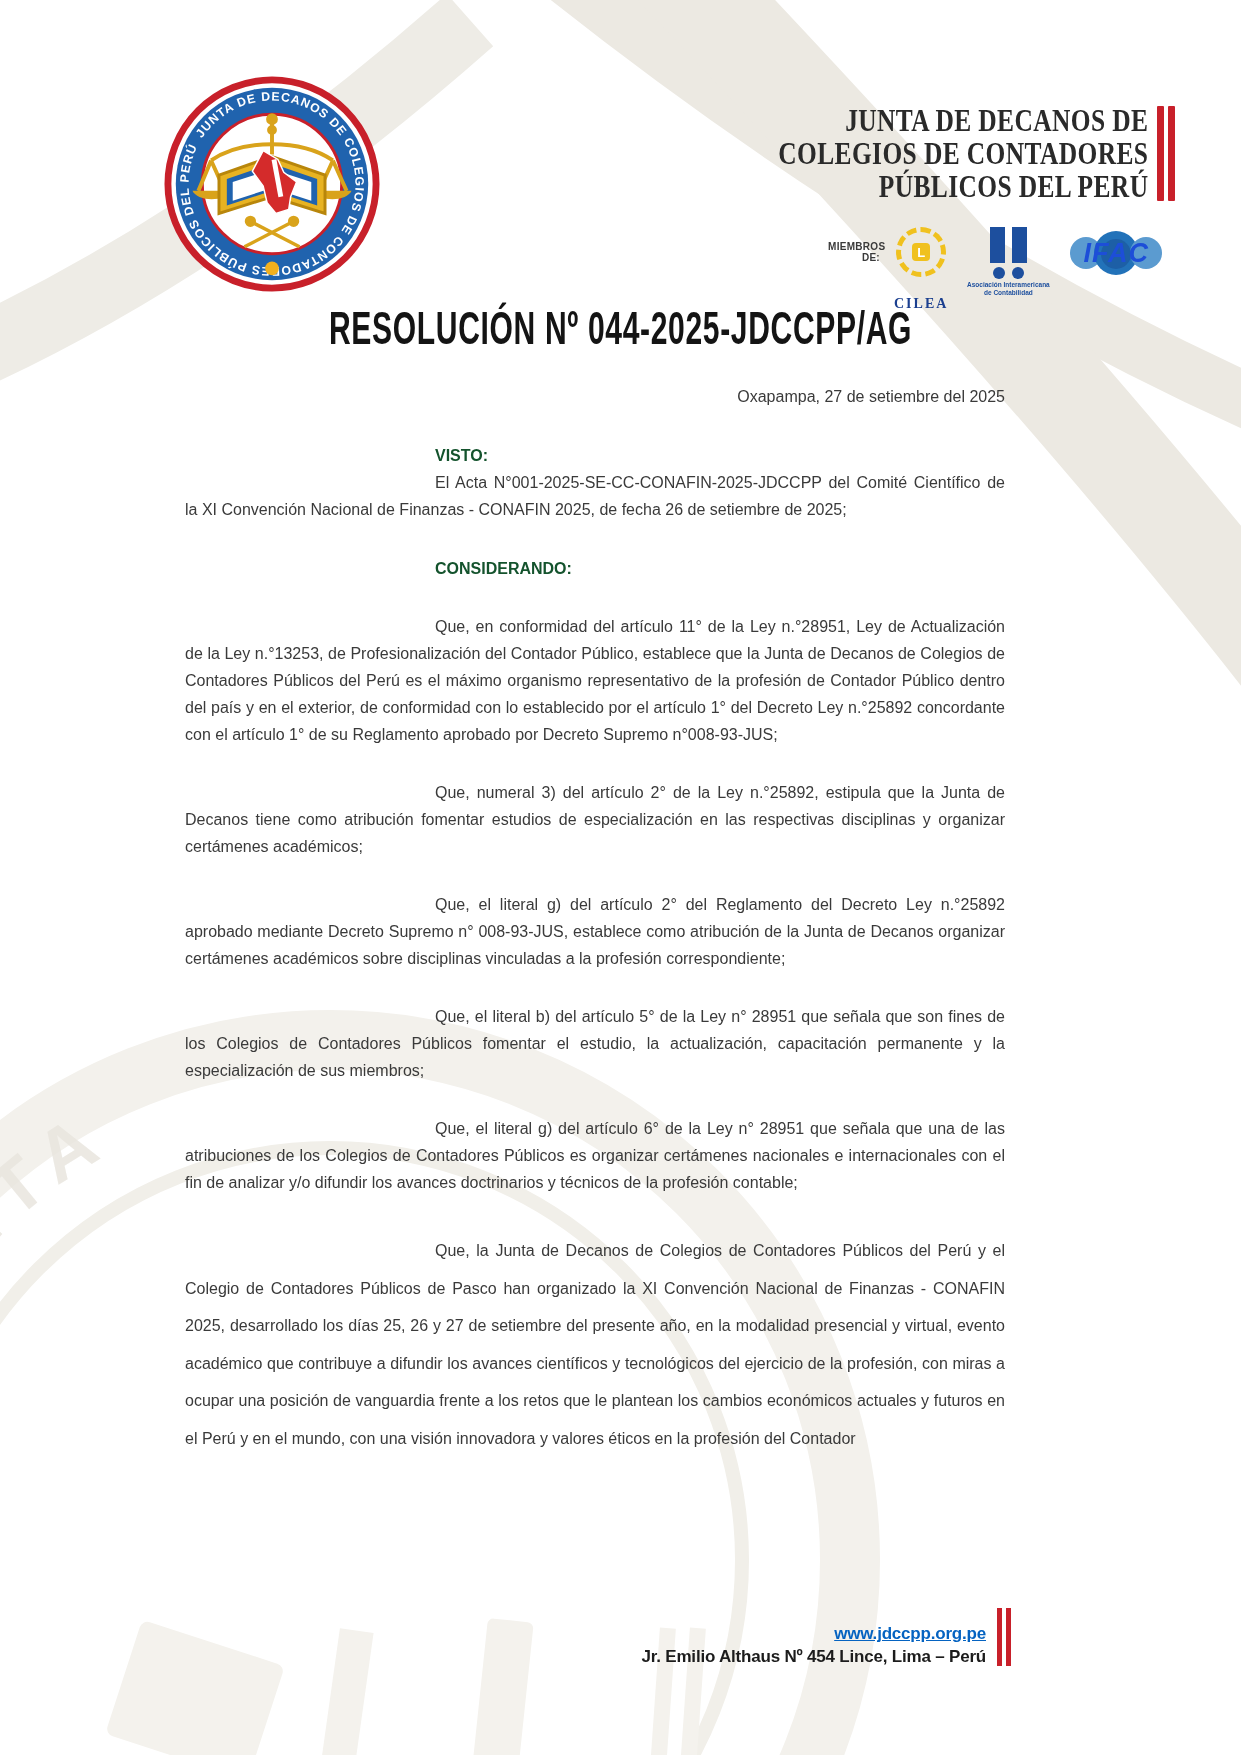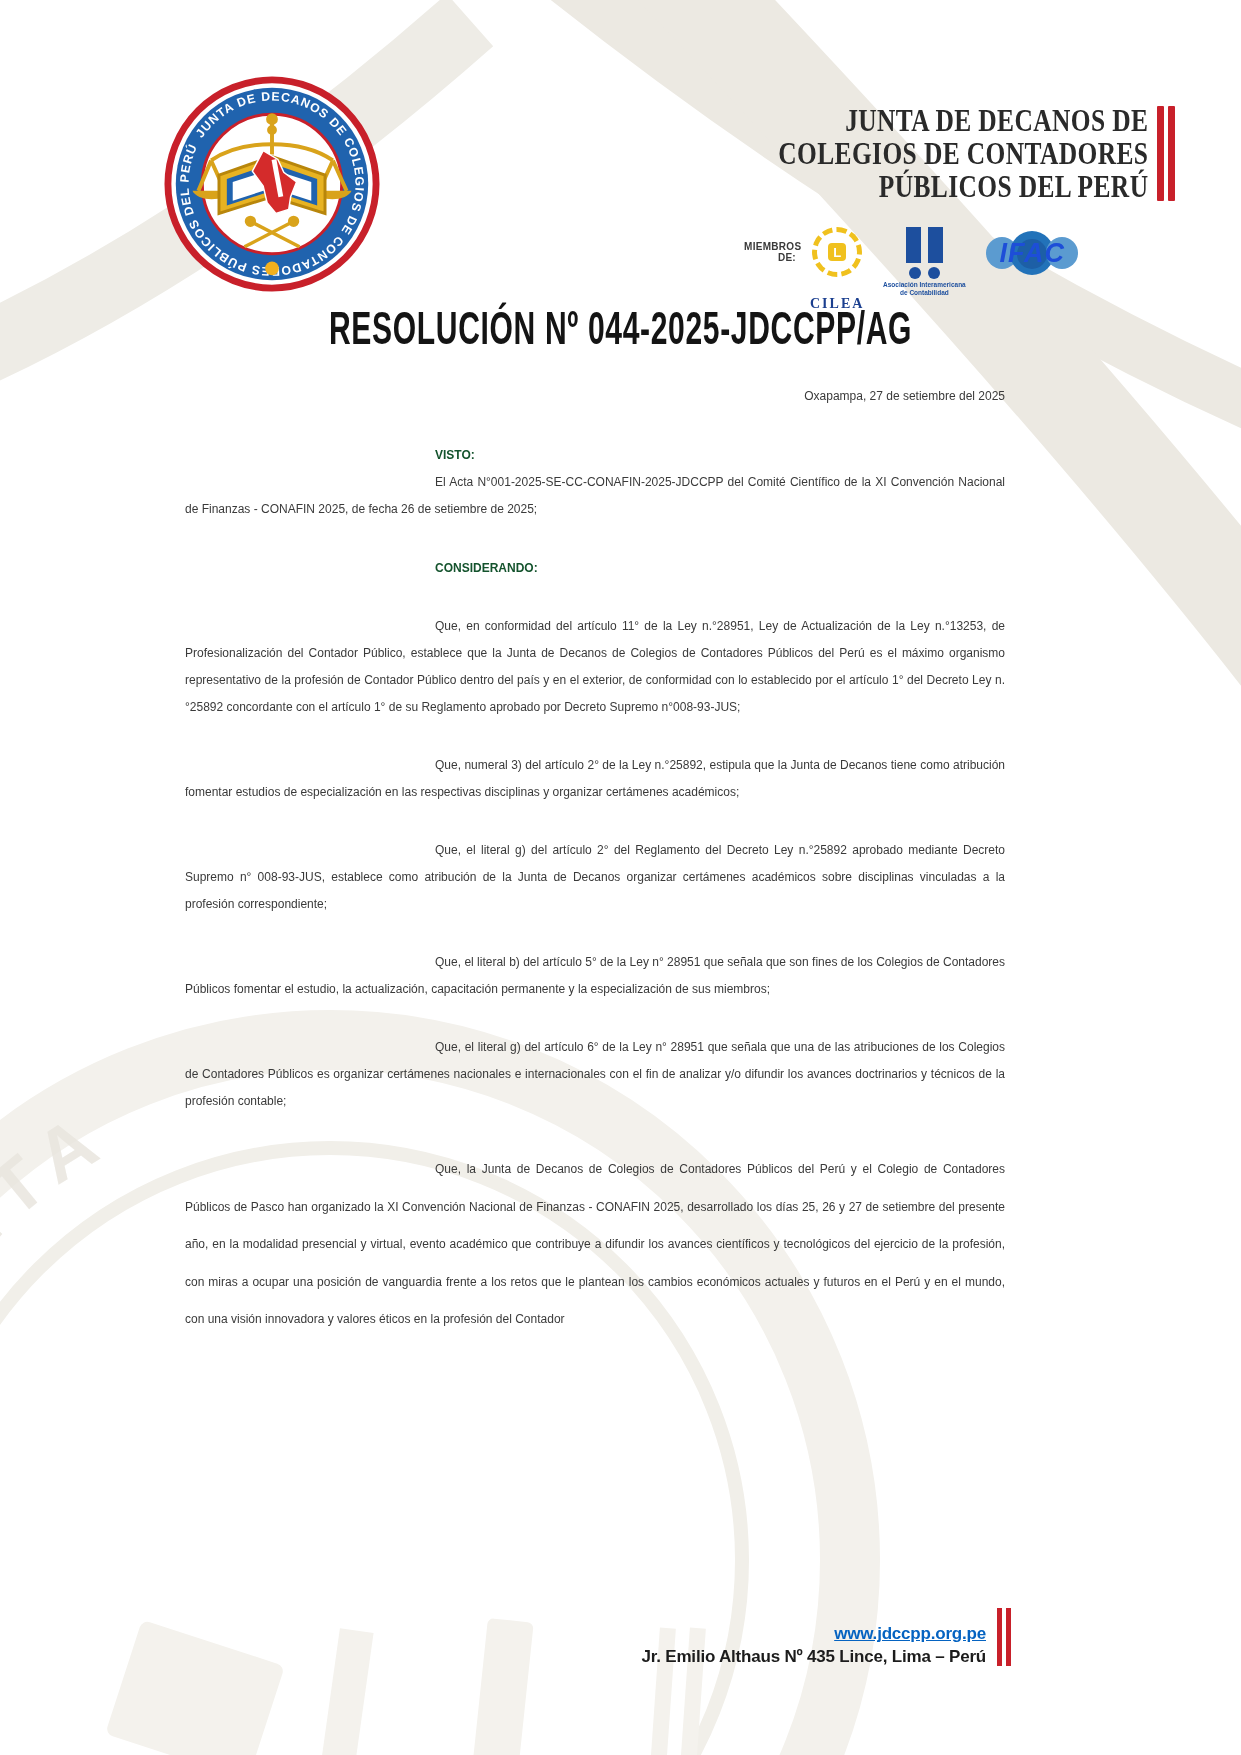--- a/index.html
+++ b/index.html
@@ -13,21 +13,21 @@
   
   .seal{position:absolute;top:76px;left:164px;width:216px;height:216px;}
   .org-header{position:absolute;top:104px;right:66px;display:flex;align-items:stretch;gap:9px;font-family:Liberation Serif, serif;}
   .org-name{
     text-align:right;font-weight:bold;color:#2a2a2a;font-size:31px;line-height:33px;
     transform:scaleX(0.82);transform-origin:right center;letter-spacing:0.5px;white-space:nowrap;
   }
   .red-bars{display:flex;gap:4px;align-items:stretch;padding:2px 0;}
   .red-bars span{width:7px;background:#c8202a;border-radius:1px;}
 
-  .members{position:absolute;top:227px;left:744px;display:flex;gap:14px;align-items:flex-start;}
+  .members{position:absolute;top:227px;left:828px;display:flex;gap:14px;align-items:flex-start;}
   .members-label{
     width:52px;text-align:right;font-size:10px;font-weight:bold;color:#3a3a3a;
     line-height:11px;margin-top:14px;letter-spacing:0.3px;
   }
   .member{display:flex;flex-direction:column;align-items:center;}
   
   .cilea-mark{width:50px;height:50px;border:5px dashed #f0c11e;border-radius:50%;
     display:flex;align-items:center;justify-content:center;box-sizing:border-box;}
   .cilea-core{width:18px;height:18px;background:#f0c11e;border-radius:4px;color:#fff;
     font-weight:bold;font-size:13px;display:flex;align-items:center;justify-content:center;}
@@ -45,21 +45,21 @@
   .ifac-mark{position:relative;width:96px;height:48px;margin-top:2px;}
   .ifac-mark .c{position:absolute;border-radius:50%;}
   .ifac-text{position:absolute;inset:0;display:flex;align-items:center;justify-content:center;
     color:#1d4ed8;font-weight:bold;font-size:27px;letter-spacing:1px;font-style:italic;}
 
   
   .doc-title{position:absolute;top:300px;left:0;width:100%;text-align:center;color:#141414;white-space:nowrap;}
   .doc-title .inner{display:inline-block;font-size:47px;font-weight:bold;letter-spacing:1px;
     transform:scaleX(0.64);transform-origin:center;}
 
-  .doc-body{position:absolute;top:383px;left:185px;width:820px;font-size:12px;line-height:27px;
+  .doc-body{position:absolute;top:383px;left:185px;width:820px;font-size:16px;line-height:27px;
     text-align:justify;color:#3a3a3a;}
   .date-line{text-align:right;margin:0 0 0 0;}
   .sec-label{font-weight:bold;color:#14532d;margin:32px 0 0 250px;}
   .body-p{margin:0;text-indent:250px;}
   .paras .body-p{margin-top:31px;}
   .paras .body-p:last-child{line-height:37.5px;margin-top:36px;}
 
   
   .footer{position:absolute;top:1608px;right:230px;display:flex;gap:11px;align-items:flex-end;}
   .footer-text{text-align:right;font-size:17px;font-weight:bold;color:#1c1c1c;line-height:23px;
@@ -215,21 +215,21 @@
 
           <p class="body-p">Que, el literal g) del artículo 6° de la Ley n° 28951 que señala que una de las atribuciones de los Colegios de Contadores Públicos es organizar certámenes nacionales e internacionales con el fin de analizar y/o difundir los avances doctrinarios y técnicos de la profesión contable;</p>
 
           <p class="body-p">Que, la Junta de Decanos de Colegios de Contadores Públicos del Perú y el Colegio de Contadores Públicos de Pasco han organizado la XI Convención Nacional de Finanzas - CONAFIN 2025, desarrollado los días 25, 26 y 27 de setiembre del presente año, en la modalidad presencial y virtual, evento académico que contribuye a difundir los avances científicos y tecnológicos del ejercicio de la profesión, con miras a ocupar una posición de vanguardia frente a los retos que le plantean los cambios económicos actuales y futuros en el Perú y en el mundo, con una visión innovadora y valores éticos en la profesión del Contador</p>
         </div>
     </div>
 
     <div class="footer">
       <div class="footer-text">
         <div><a href="#">www.jdccpp.org.pe</a></div>
-        <div>Jr. Emilio Althaus Nº 435 Lince, Lima – Perú</div>
+        <div>Jr. Emilio Althaus Nº 454 Lince, Lima – Perú</div>
       </div>
       <div class="footer-bars">
         <span></span>
           <span></span>
       </div>
     </div>
 
   </div>
 </div>
 

